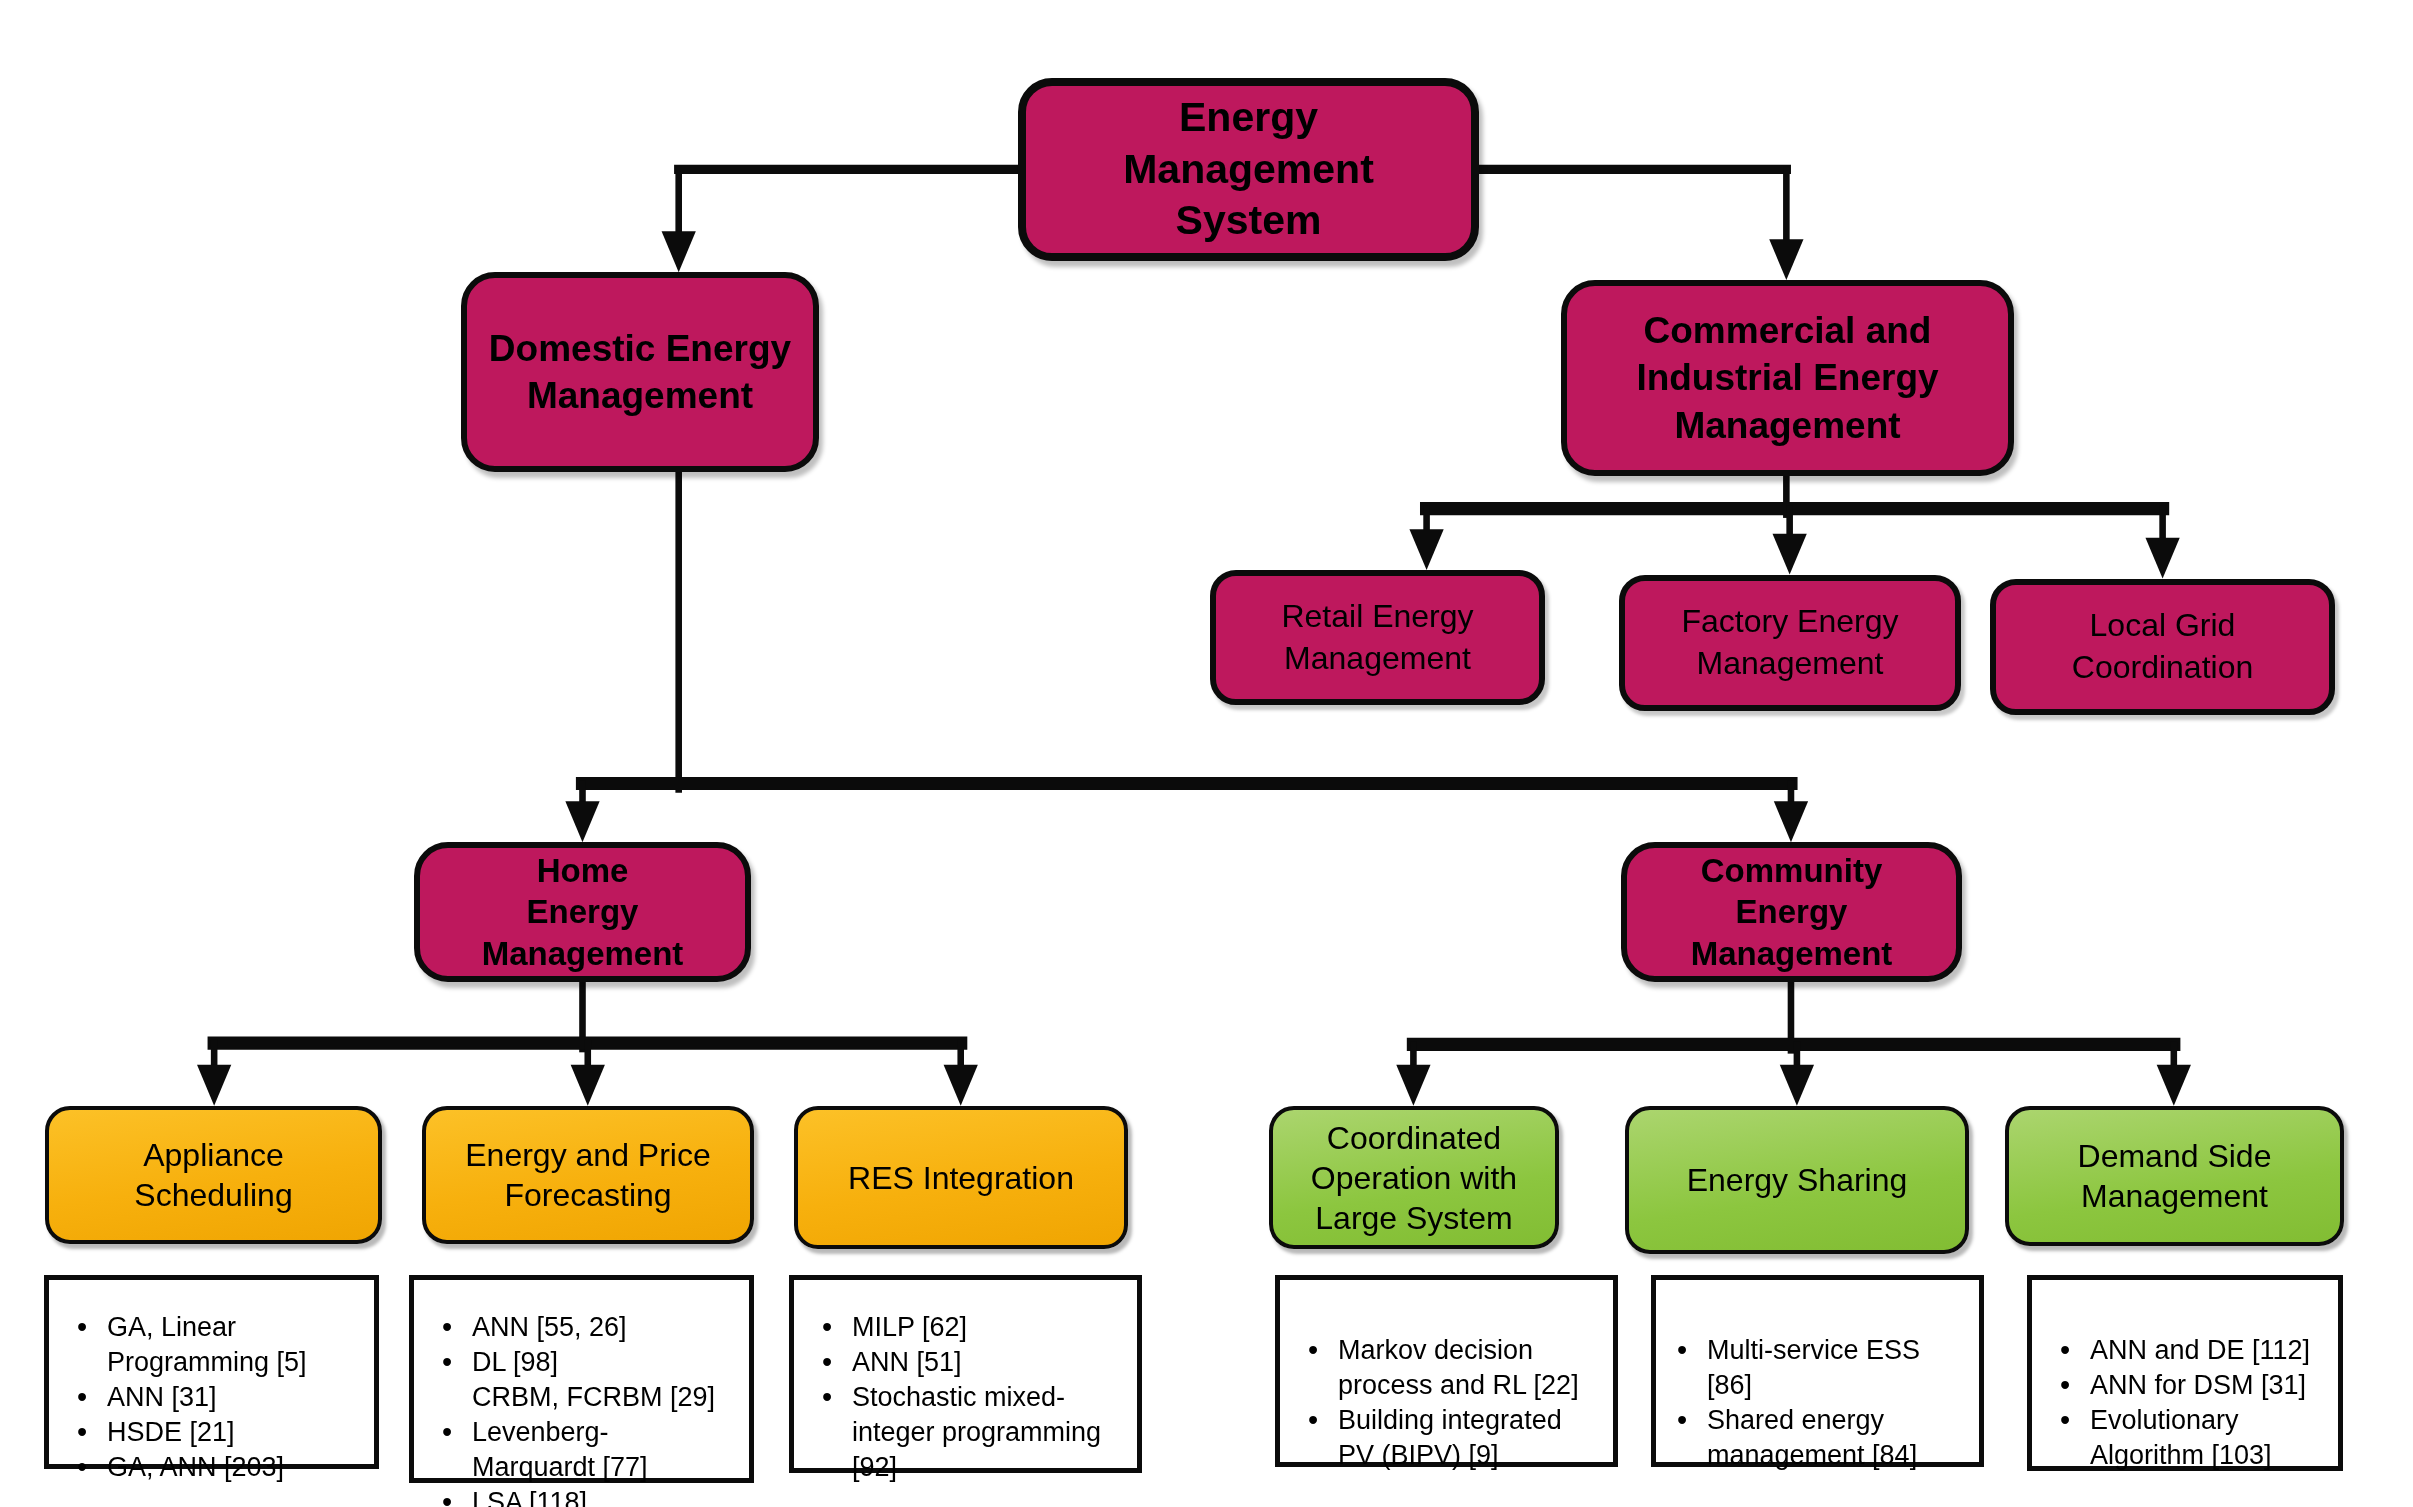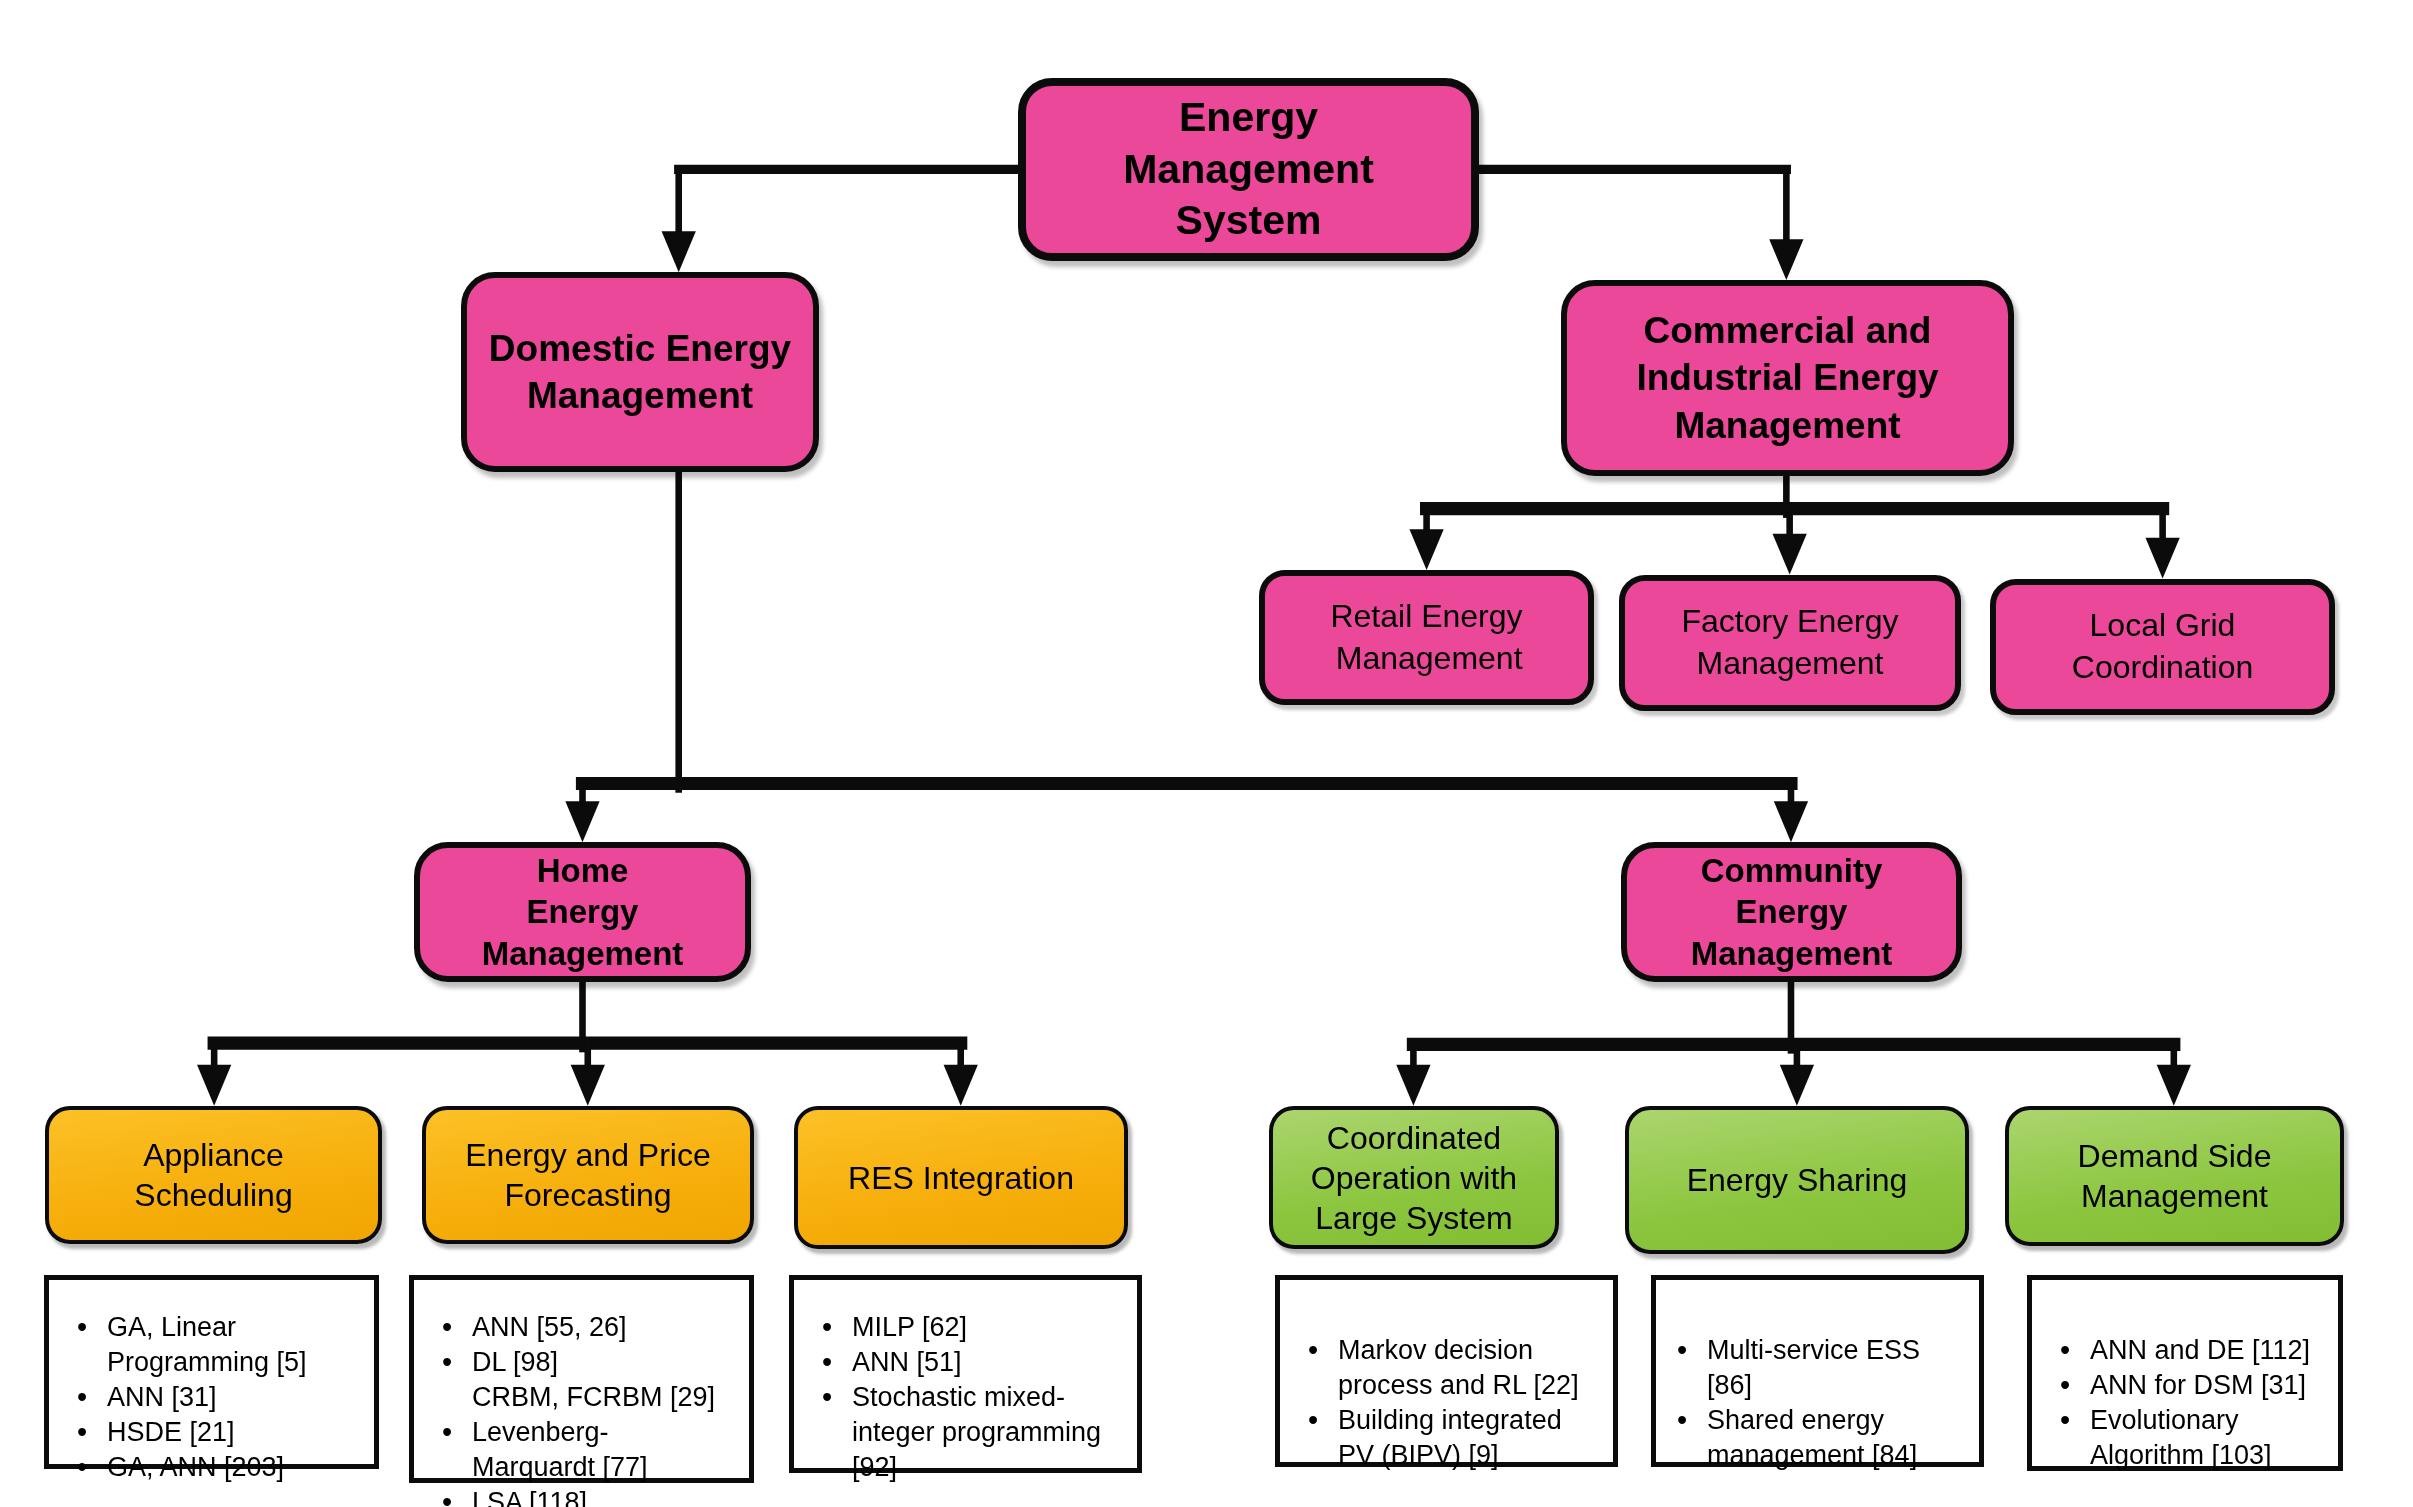--- a/index.html
+++ b/index.html
@@ -7,21 +7,21 @@
     position:relative;
     width:2413px;height:1507px;
     background:#ffffff;
     font-family:"Liberation Sans", sans-serif;
     color:#000;
     overflow:hidden;
   }
   #wires{position:absolute;left:0;top:0;width:100%;height:100%;}
   .node{
     position:absolute;box-sizing:border-box;
-    background:#ec4899;border:6.6px solid #0b0b0b;
+    background:#be185d;border:6.6px solid #0b0b0b;
     display:flex;align-items:center;justify-content:center;
     text-align:center;white-space:pre-line;
   }
   .rounded{border-radius:34px;box-shadow:4px 5.3px 4px rgba(0,0,0,.25);}
   .rounded-sm{border-radius:26px;border-width:6px;box-shadow:3.3px 4.6px 3.3px rgba(0,0,0,.22);}
   .bold{font-weight:bold;}
   .leaf{
     position:absolute;box-sizing:border-box;
     border:4.6px solid #0b0b0b;border-radius:25px;
     display:flex;align-items:center;justify-content:center;
@@ -105,21 +105,21 @@
   <div class="node rounded bold fs-root" style="left:1018px;top:78px;width:461px;height:183px;border-width:8px;">Energy
 Management
 System</div>
 
   <div class="node rounded bold fs-l1" style="left:461px;top:272px;width:358px;height:200px;">Domestic Energy
 Management</div>
   <div class="node rounded bold fs-l1" style="left:1561px;top:280px;width:453px;height:196px;">Commercial and
 Industrial Energy
 Management</div>
 
-  <div class="node rounded-sm fs-plain" style="left:1259px;top:570px;width:335px;height:135px;text-align:right;">Retail Energy
+  <div class="node rounded-sm fs-plain" style="left:1210px;top:570px;width:335px;height:135px;">Retail Energy
 Management</div>
   <div class="node rounded-sm fs-plain" style="left:1619px;top:575px;width:342px;height:136px;">Factory Energy
 Management</div>
   <div class="node rounded-sm fs-plain" style="left:1990px;top:579px;width:345px;height:136px;">Local Grid
 Coordination</div>
 
   <div class="node rounded bold fs-l2" style="left:414px;top:842px;width:337px;height:140px;">Home
 Energy
 Management</div>
   <div class="node rounded bold fs-l2" style="left:1621px;top:842px;width:341px;height:140px;">Community

